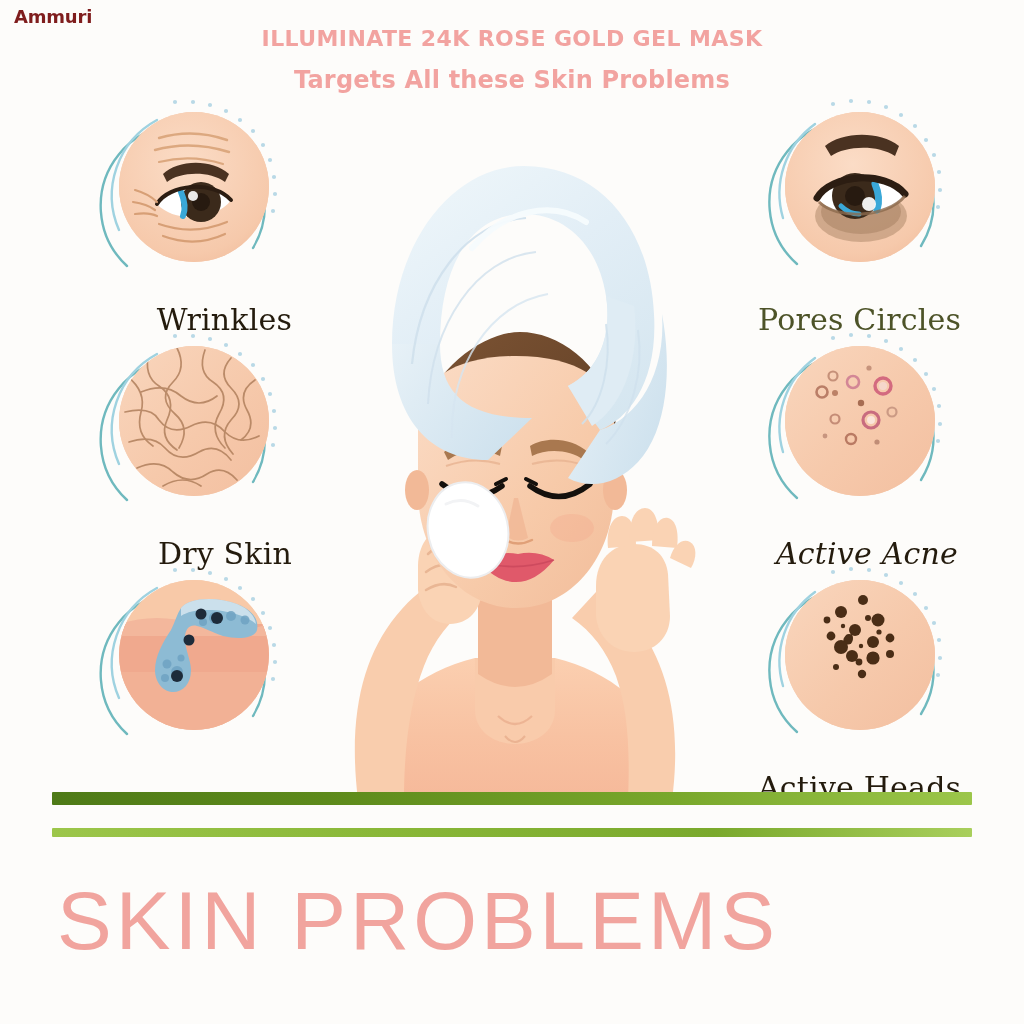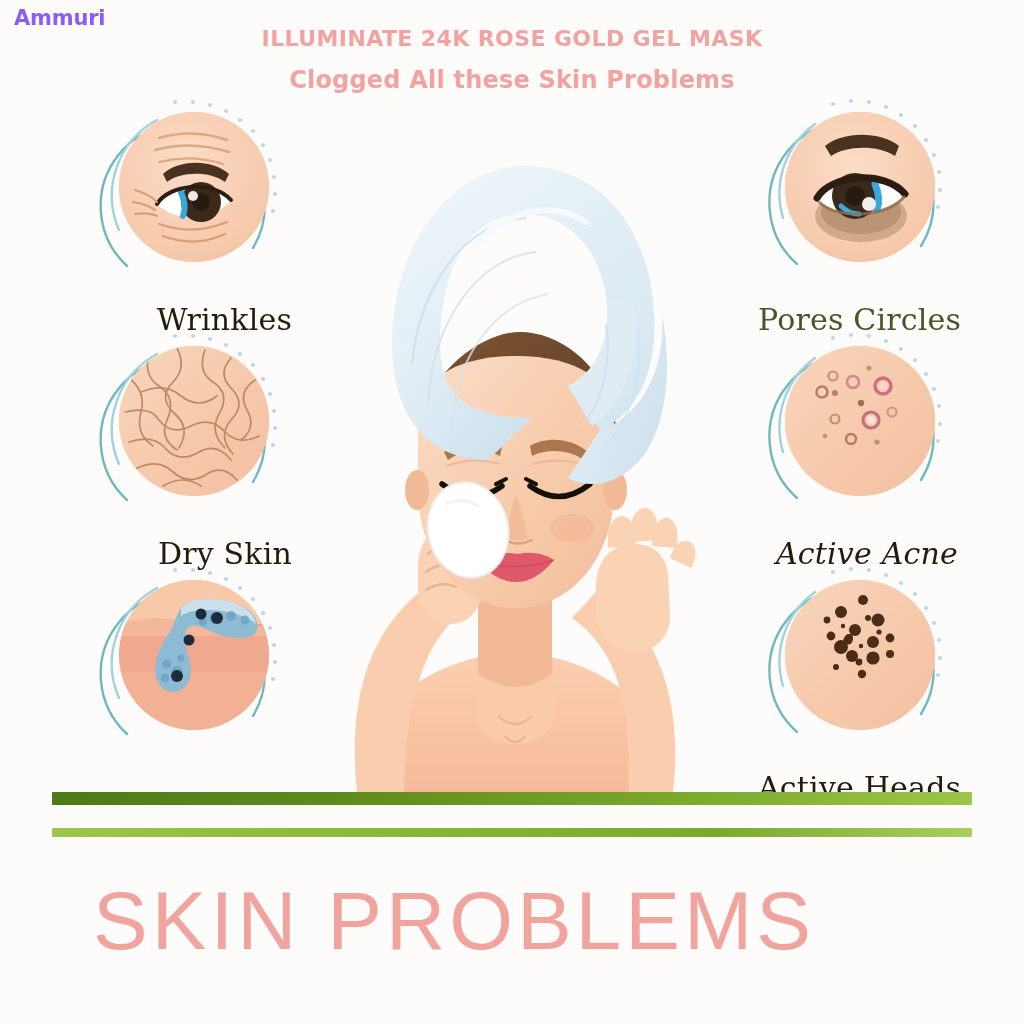--- a/index.html
+++ b/index.html
@@ -21,23 +21,23 @@
     height: 1024px;
   }
 
   
   .brand {
     position: absolute;
     left: 14px;
     top: 6px;
     font-family: "DejaVu Sans", sans-serif;
     font-weight: bold;
-    font-size: 21px;
+    font-size: 18px;
     letter-spacing: -0.2px;
-    color: #8b5cf6;
+    color: #7f1d1d;
   }
 
   
   .title-main {
     position: absolute;
     left: 0;
     top: 26px;
     width: 1024px;
     text-align: center;
     font-family: "DejaVu Sans", sans-serif;
@@ -138,42 +138,41 @@
     left: 0;
     top: 874px;
     width: 836px;
     text-align: center;
     font-family: "Liberation Sans", sans-serif;
     font-weight: 300;
     font-size: 82px;
     letter-spacing: 4px;
     color: #f1a49e;
     white-space: nowrap;
-    padding-left: 36px;
   }
 
   
   .woman {
     position: absolute;
     left: 300px;
     top: 118px;
     width: 430px;
     height: 682px;
   }
   .woman svg { display: block; width: 430px; height: 682px; overflow: visible; }
 </style>
 </head>
 <body>
 
 <div class="stage">
 
   <div class="brand">Ammuri</div>
 
   <div class="title-main">ILLUMINATE 24K ROSE GOLD GEL MASK</div>
-  <div class="title-sub">Clogged All these Skin Problems</div>
+  <div class="title-sub">Targets All these Skin Problems</div>
 
   <div class="woman">
     <svg viewBox="0 0 430 682">
       <defs>
         <linearGradient id="skinG" x1="0" y1="0" x2="1" y2="1">
           <stop offset="0%" stop-color="#fbdcc6"></stop>
           <stop offset="60%" stop-color="#f7caa9"></stop>
           <stop offset="100%" stop-color="#f2bd9b"></stop>
         </linearGradient>
         <linearGradient id="bodyG" x1="0" y1="0" x2="0" y2="1">

